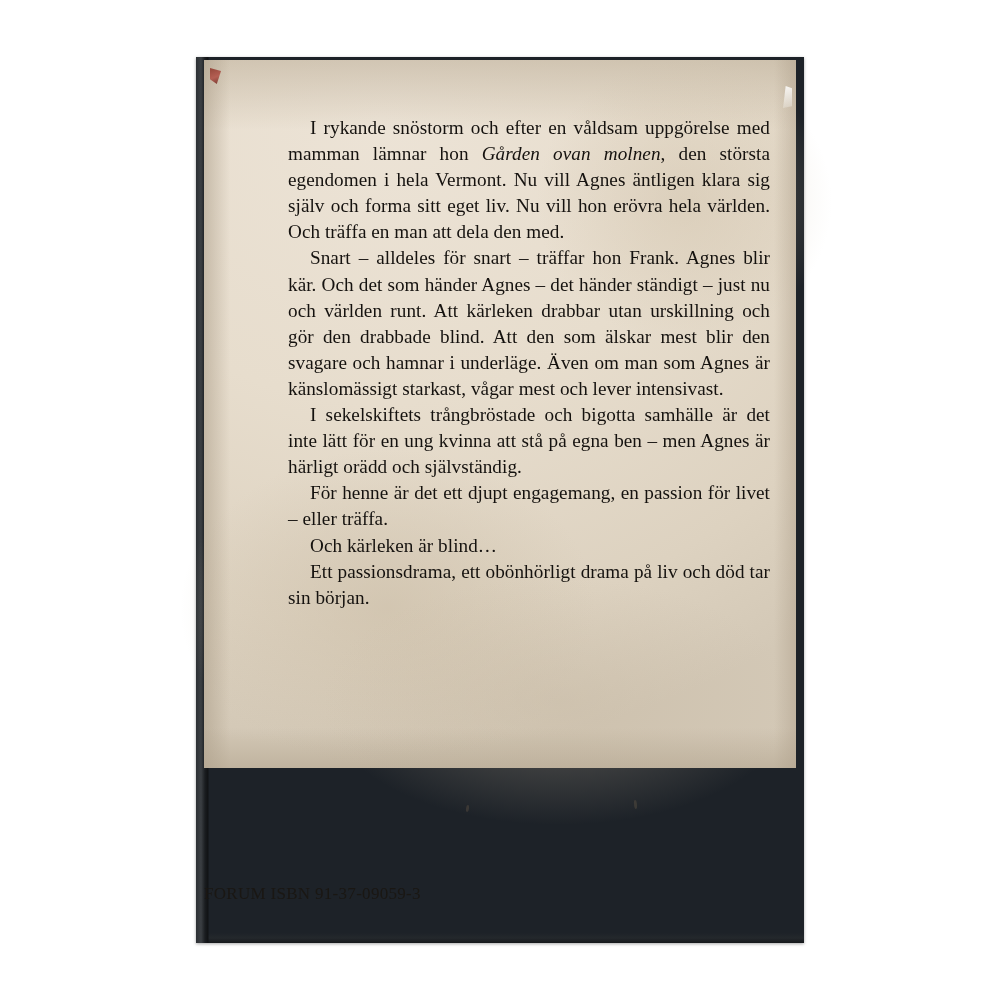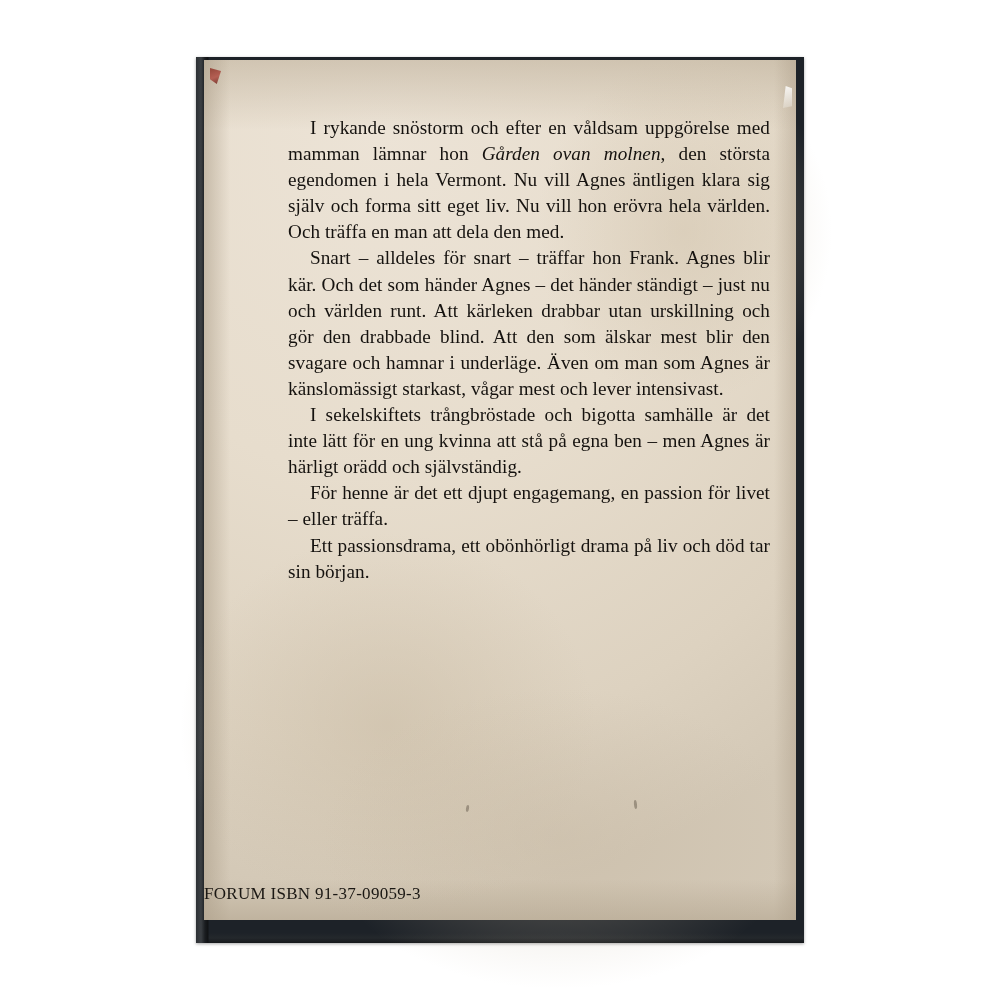--- a/index.html
+++ b/index.html
@@ -38,21 +38,21 @@
       linear-gradient(90deg, #2b2f33 0px, #3b3f43 5px, #1a1d20 9px, #101214 12px, rgba(0,0,0,0) 13px),
       linear-gradient(0deg, #15181b 0px, #24282c 5px, rgba(0,0,0,0) 10px);
     pointer-events: none;
   }
 
   .jacket {
     position: absolute;
     left: 8px;
     top: 3px;
     width: 592px;
-    height: 860px;
+    height: 708px;
     background:
       radial-gradient(120% 90% at 30% 8%, #ece3d6 0%, #e7ddcd 45%, #ddd2c0 80%, #d3c8b6 100%);
   }
 
   
   .jacket .stain-a {
     position: absolute;
     left: -4%;
     top: 55%;
     width: 70%;
@@ -190,20 +190,21 @@
       <div class="speck s1"></div>
       <div class="speck s2"></div>
 
       <div class="blurb">
         <p>
           <span>I rykande snöstorm och efter en våldsam uppgörelse med mamman lämnar hon </span><span class="title-italic">Gården ovan molnen</span><span>, den största egendomen i hela Vermont. Nu vill Agnes äntligen klara sig själv och forma sitt eget liv. Nu vill hon erövra hela världen. Och träffa en man att dela den med.</span>
         </p>
         <p>Snart – alldeles för snart – träffar hon Frank. Agnes blir kär. Och det som händer Agnes – det händer ständigt – just nu och världen runt. Att kärleken drabbar utan urskillning och gör den drabbade blind. Att den som älskar mest blir den svagare och hamnar i underläge. Även om man som Agnes är känslomässigt starkast, vågar mest och lever intensivast.</p>
         <p>I sekelskiftets trångbröstade och bigotta samhälle är det inte lätt för en ung kvinna att stå på egna ben – men Agnes är härligt orädd och självständig.</p>
         <p>För henne är det ett djupt engagemang, en passion för livet – eller träffa.</p>
+        <p>Och kärleken är blind…</p>
         <p>Ett passionsdrama, ett obönhörligt drama på liv och död tar sin början.</p>
       </div>
 
       <div class="imprint">FORUM ISBN 91-37-09059-3</div>
     </div>
   </div>
 
 </div>
 
 </body></html>

